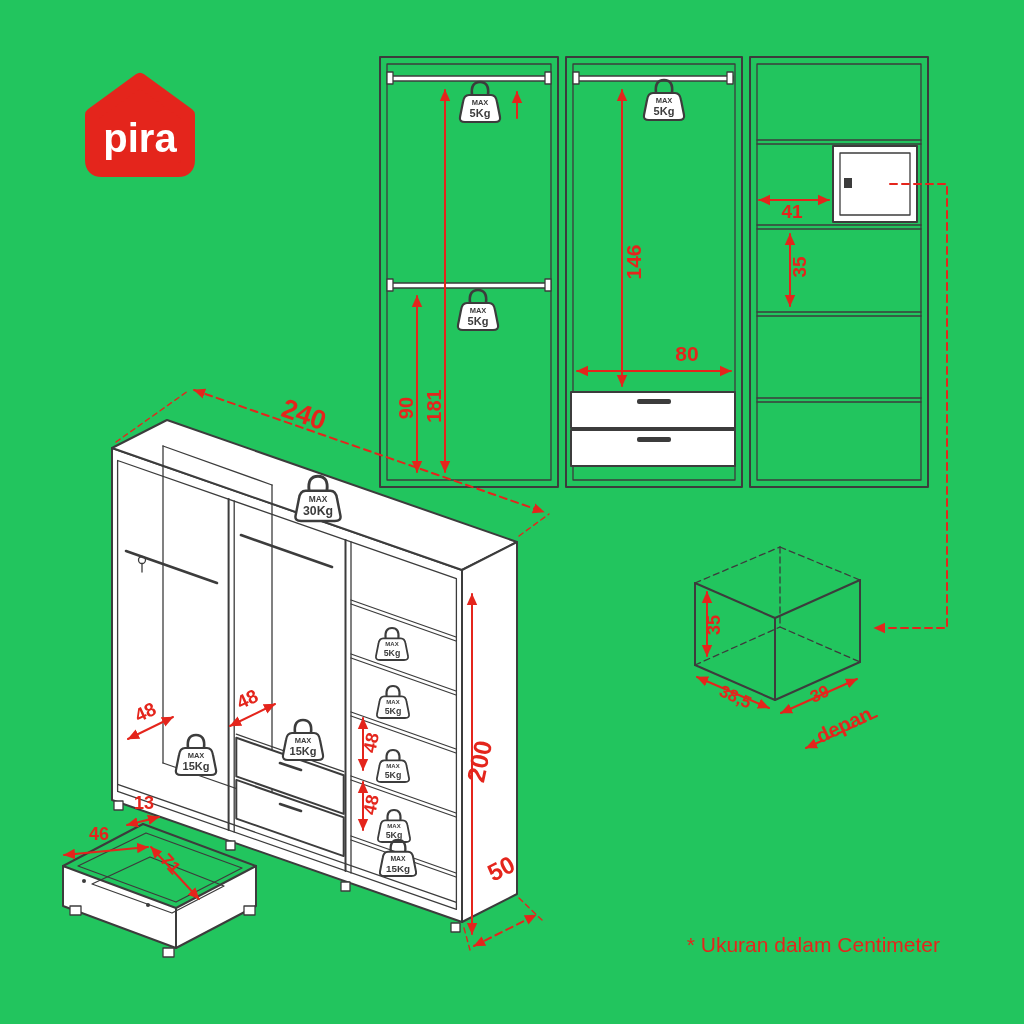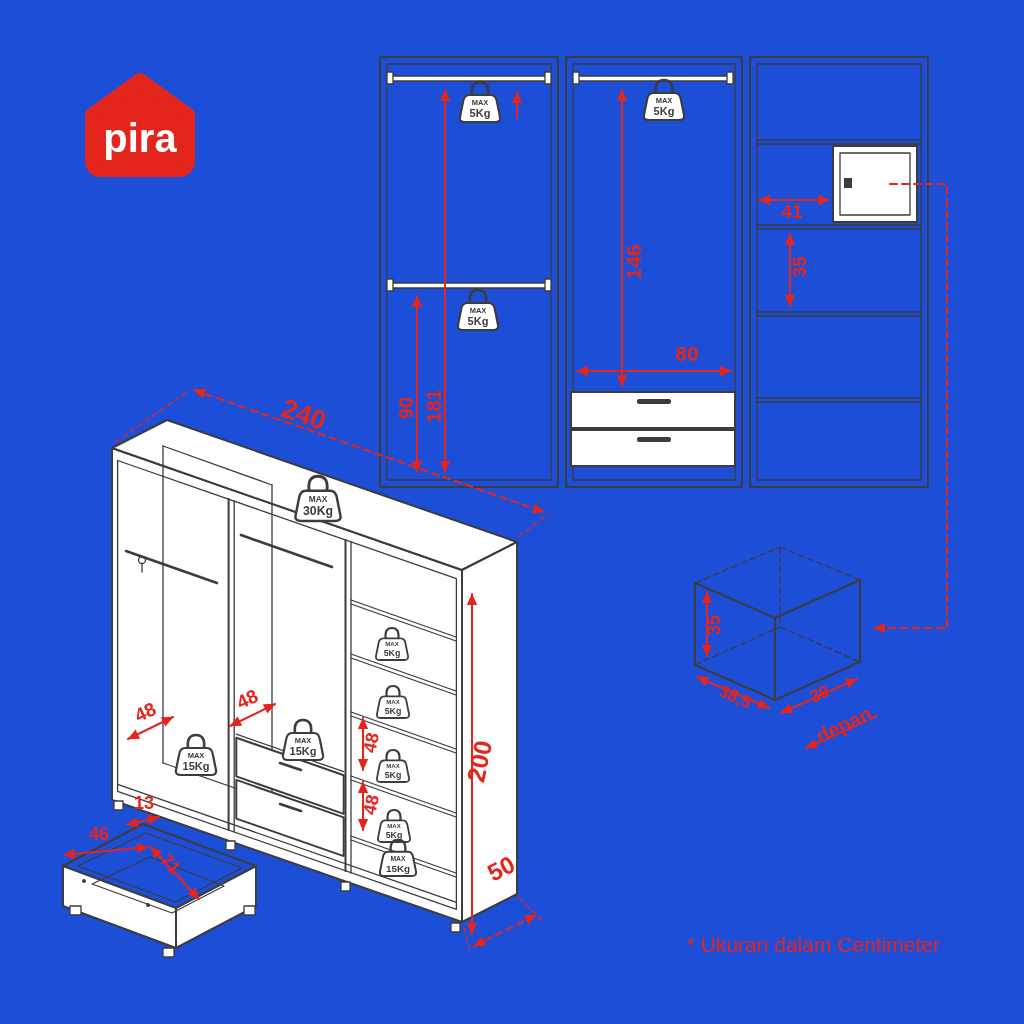--- a/index.html
+++ b/index.html
@@ -1,16 +1,16 @@
 <!DOCTYPE html>
 <html><head>
 <meta charset="utf-8">
 <style>
   html,body{margin:0;padding:0;background:#ffffff;}
-  #stage{width:1024px;height:1024px;position:relative;background:#1d4ed8;text-decoration:underline;}
+  #stage{width:1024px;height:1024px;position:relative;background:#22c55e;text-decoration:underline;}
   svg{display:block;}
   .lineart{stroke:#3c3c3c;fill:none;stroke-width:2;stroke-linejoin:round;stroke-linecap:round;}
   .thin{stroke-width:1.3;}
   .thick{stroke-width:2.6;}
   .fillw{fill:#ffffff;}
   .filld{fill:#3c3c3c;stroke:none;}
   .dimline{stroke:#e4251c;stroke-width:2;fill:none;stroke-linecap:round;}
   .dashed{stroke-dasharray:7 5;}
   .dashthin{stroke-dasharray:5 4;stroke-width:1.4;}
   .hdashed{stroke-dasharray:6 4;}

